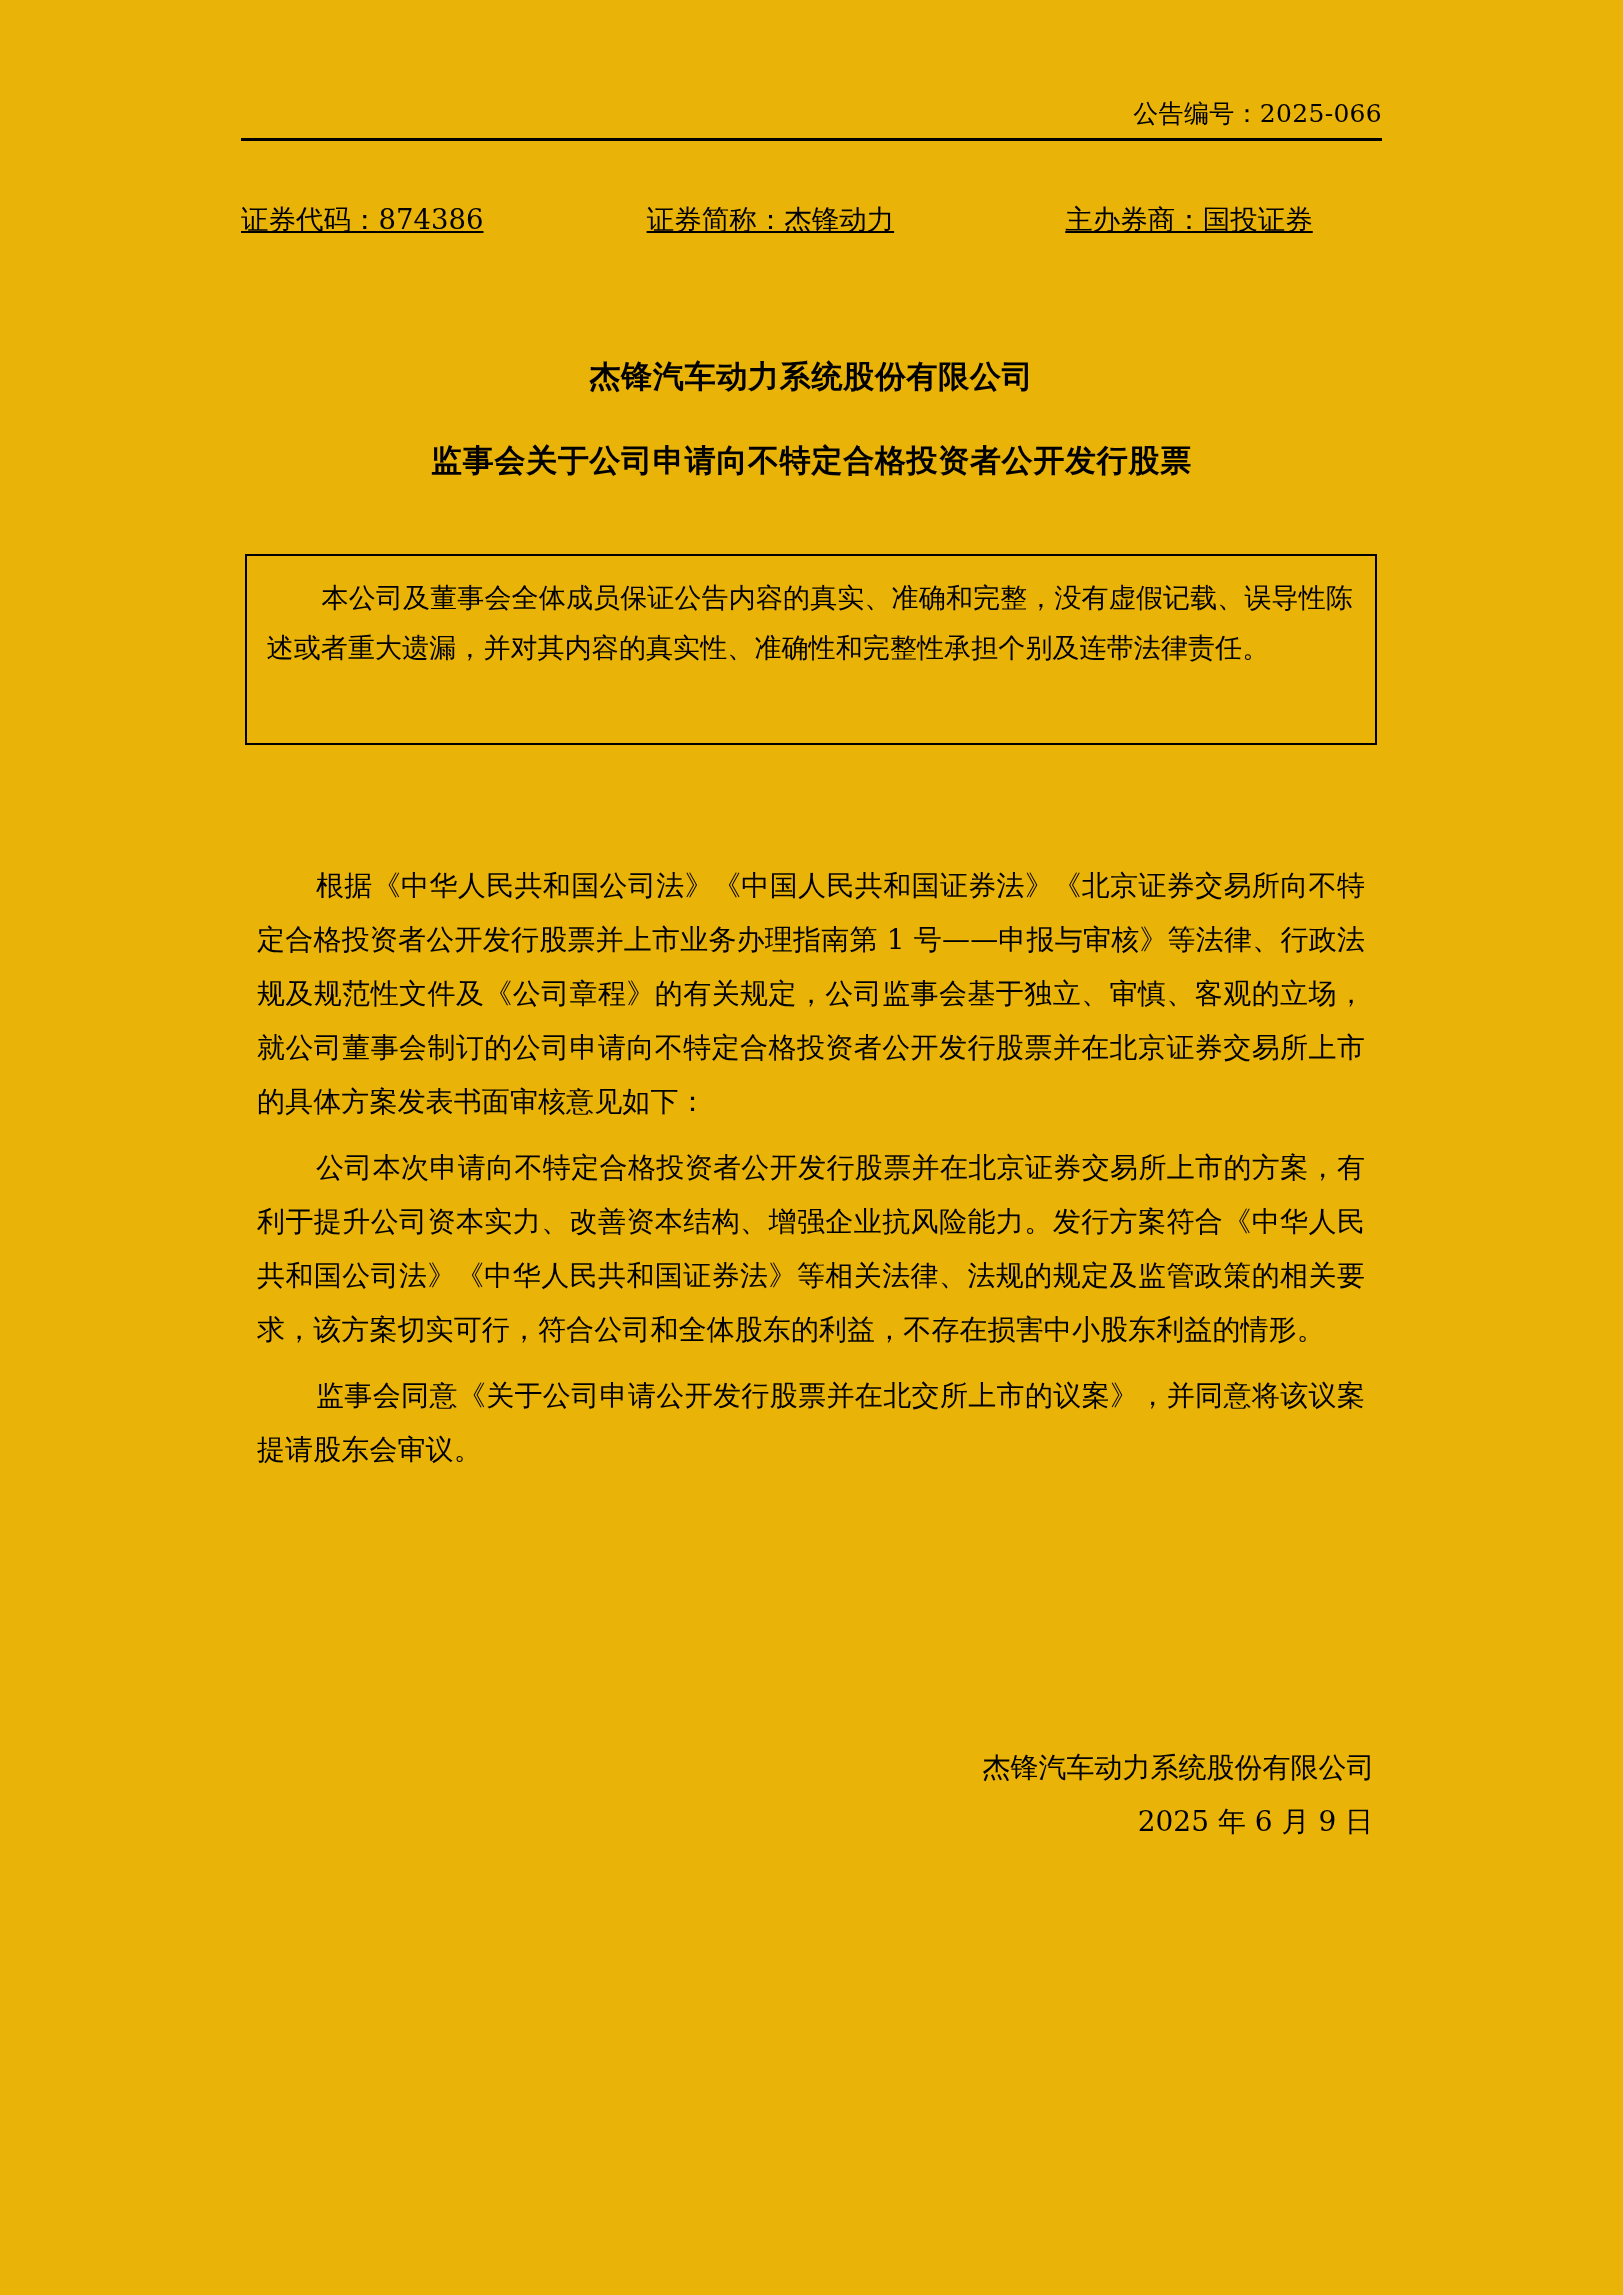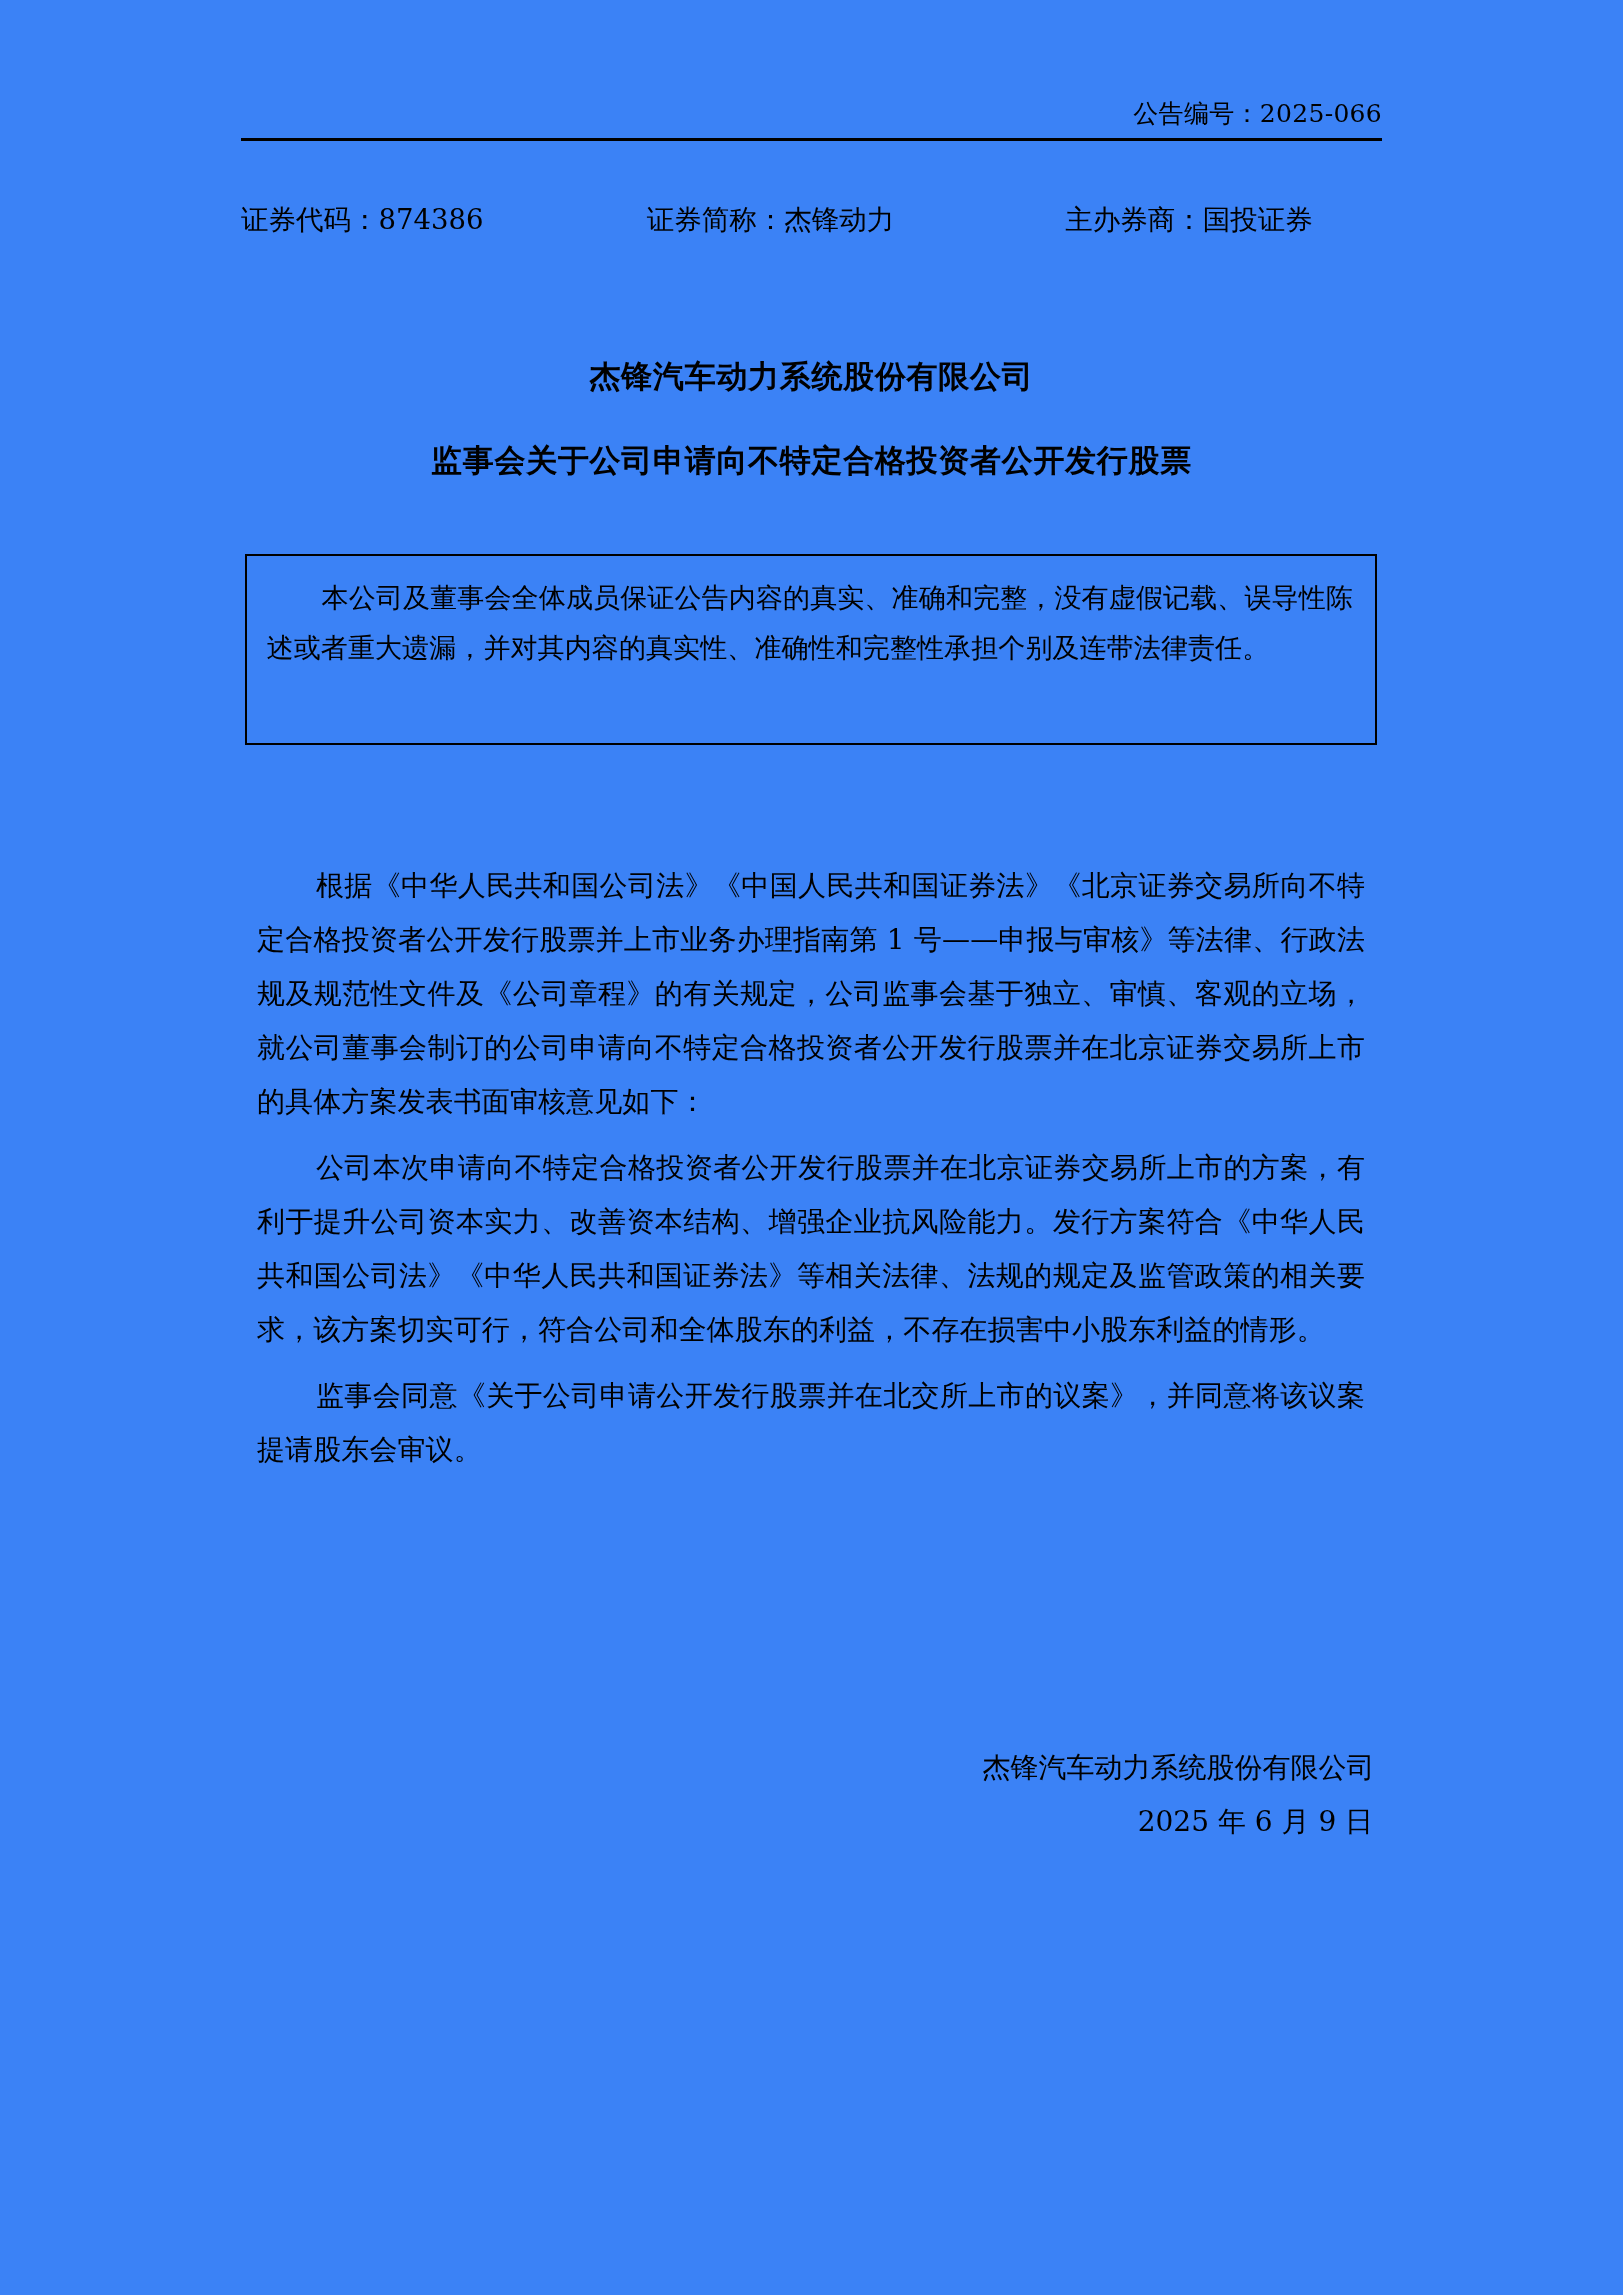--- a/index.html
+++ b/index.html
@@ -9,21 +9,21 @@
     background: #ffffff;
   }
   body {
     font-family: "DejaVu Serif", "Liberation Serif", serif;
     color: #000000;
   }
   .page {
     position: relative;
     width: 1623px;
     height: 2295px;
-    background: #3b82f6;
+    background: #eab308;
     box-sizing: border-box;
     overflow: hidden;
   }
 
   
   .header {
     position: absolute;
     left: 241px;
     top: 98px;
     width: 1141px;
@@ -45,20 +45,21 @@
   .info-row {
     position: absolute;
     left: 241px;
     top: 200px;
     width: 1141px;
     display: flex;
     justify-content: flex-start;
     font-size: 27.5px;
     line-height: 1.4;
     white-space: nowrap;
+    text-decoration: underline;
   }
   .info-cell { display: block; }
   .info-cell.code   { width: 406px; }
   .info-cell.abbr   { width: 419px; }
   .info-cell.broker { width: 317px; }
 
   
   .titles {
     position: absolute;
     left: 241px;

